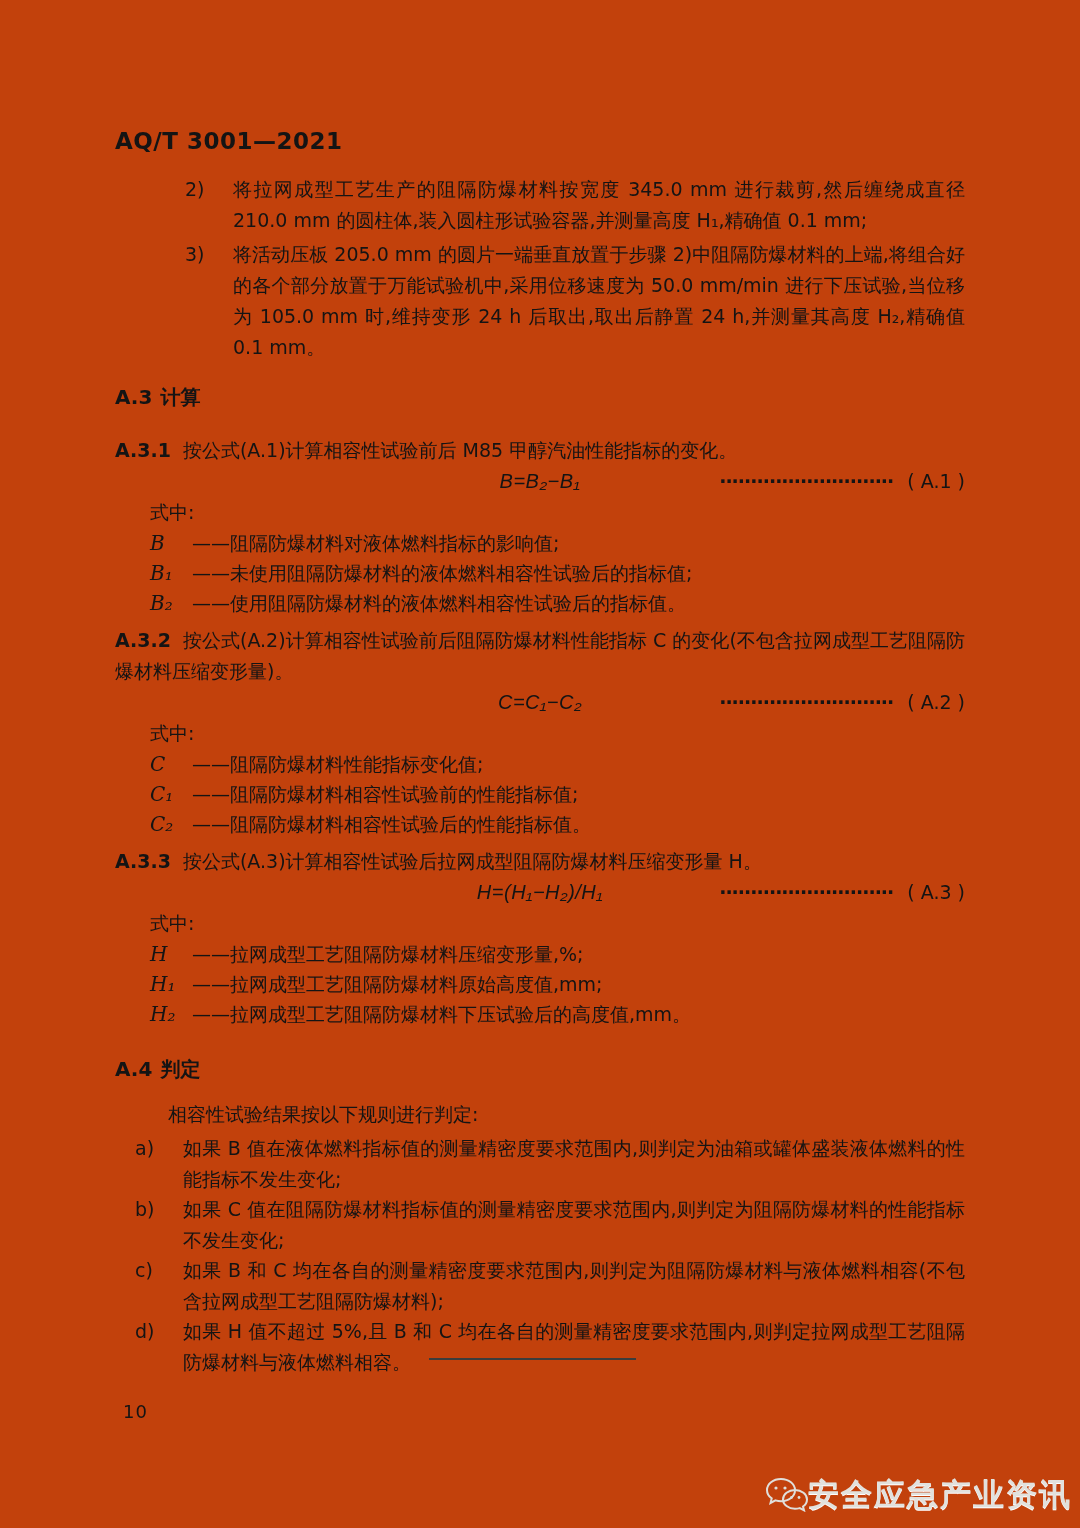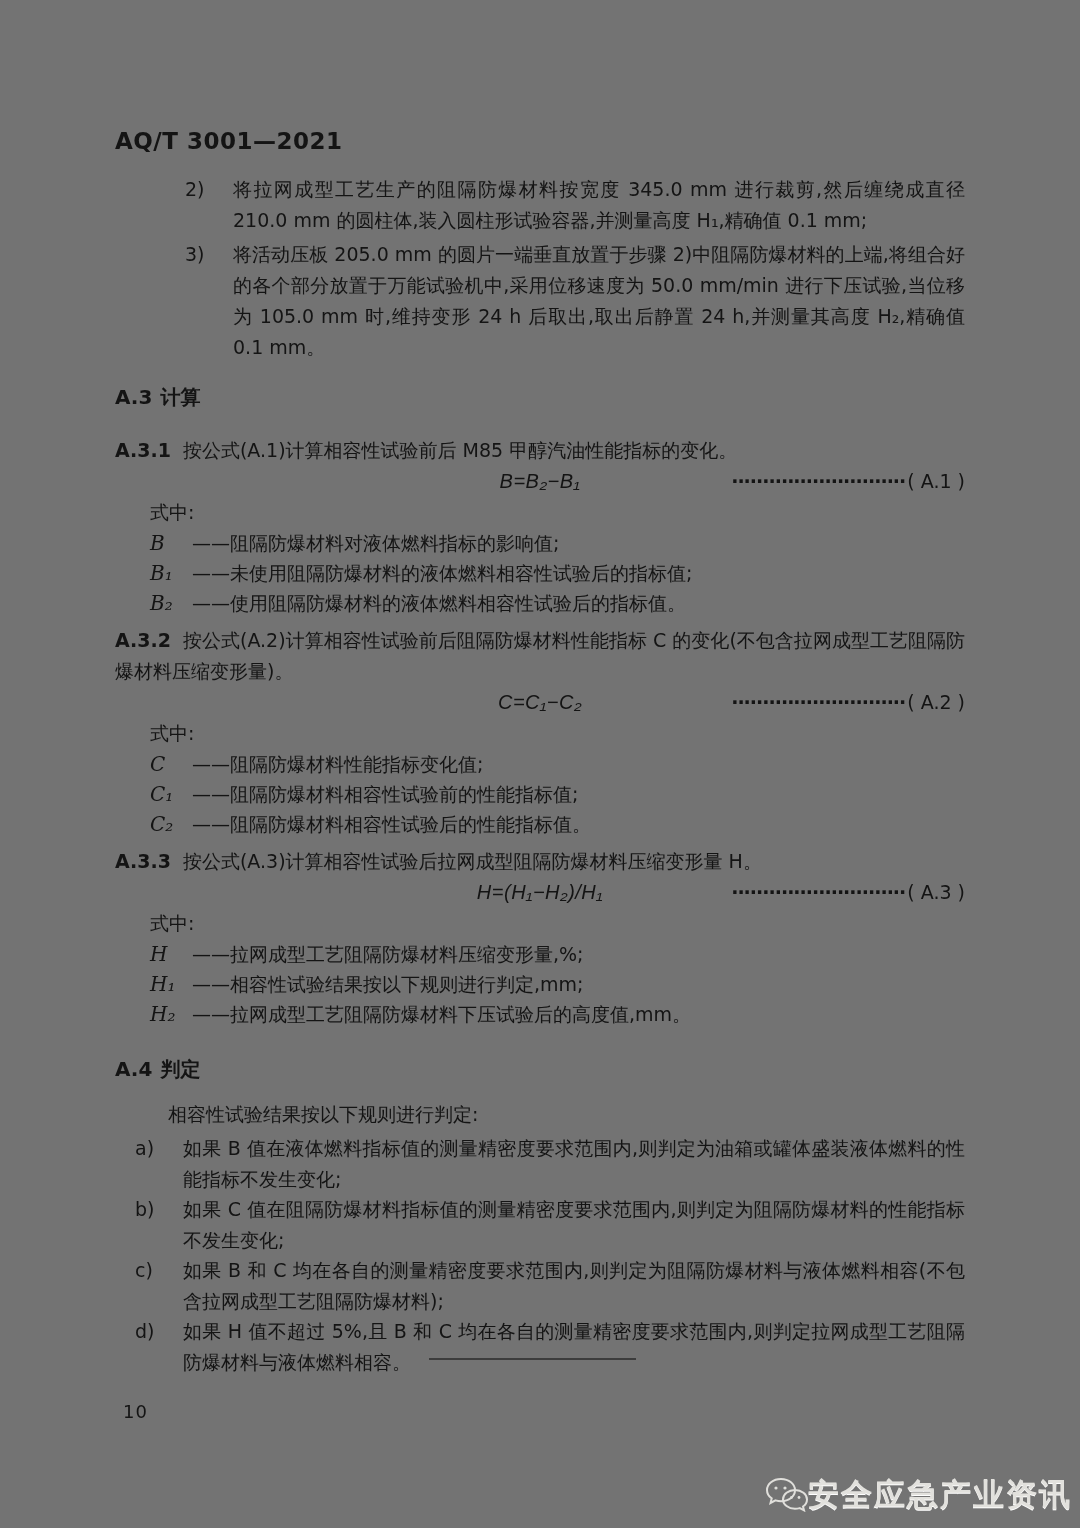--- a/index.html
+++ b/index.html
@@ -1,21 +1,21 @@
 <!DOCTYPE html>
 <html><head>
 <meta charset="utf-8">
 <style>
   html,body{margin:0;padding:0;background:#ffffff;}
   .page{
     position:relative;
     width:1080px;height:1528px;
     box-sizing:border-box;
     padding:128px 115px 0 115px;
-    background:#737373;
+    background:#c2410c;
     color:#141414;
     font-family:"DejaVu Sans","Liberation Sans",sans-serif;
     font-size:19px;
     line-height:31px;
     overflow:hidden;
   }
   .doc-code{
     font-size:23px;
     font-weight:700;
     letter-spacing:.5px;
@@ -37,21 +37,21 @@
   
   .formula-row{position:relative;text-align:center;line-height:31px;}
   .formula{
     font-family:Liberation Sans, sans-serif;
     font-style:italic;
     font-size:20px;
     letter-spacing:.5px;
   }
   .formula-ref{position:absolute;right:0;top:0;white-space:nowrap;}
   .leader{font-weight:700;letter-spacing:-1px;}
-  .fnum{margin-left:2px;}
+  .fnum{margin-left:14px;}
   
   .where{margin:0 0 0 35px;}
   .def-row{margin-left:35px;line-height:30px;display:flex;}
   .def-sym{
     display:inline-block;min-width:42px;flex-shrink:0;
     font-family:"DejaVu Serif","Liberation Serif",serif;
     font-style:italic;font-size:20px;
   }
   .def-text{flex:1;}
   
@@ -162,21 +162,21 @@
         <span class="leader">····························</span><span class="fnum">( A.3 )</span>
       </span>
     </div>
     <p class="where" style="margin-top:0;margin-bottom:0;">式中:</p>
     <div class="def-row">
       <span class="def-sym">H</span>
         <span class="def-text">——拉网成型工艺阻隔防爆材料压缩变形量,%;</span>
     </div>
     <div class="def-row">
       <span class="def-sym">H₁</span>
-        <span class="def-text">——相容性试验结果按以下规则进行判定,mm;</span>
+        <span class="def-text">——拉网成型工艺阻隔防爆材料原始高度值,mm;</span>
     </div>
     <div class="def-row">
       <span class="def-sym">H₂</span>
         <span class="def-text">——拉网成型工艺阻隔防爆材料下压试验后的高度值,mm。</span>
     </div>
   </div>
 
   <div class="sec-heading" style="margin-top:28px;">
     <span class="h-label">A.4</span><span class="h-title">判定</span>
   </div>

